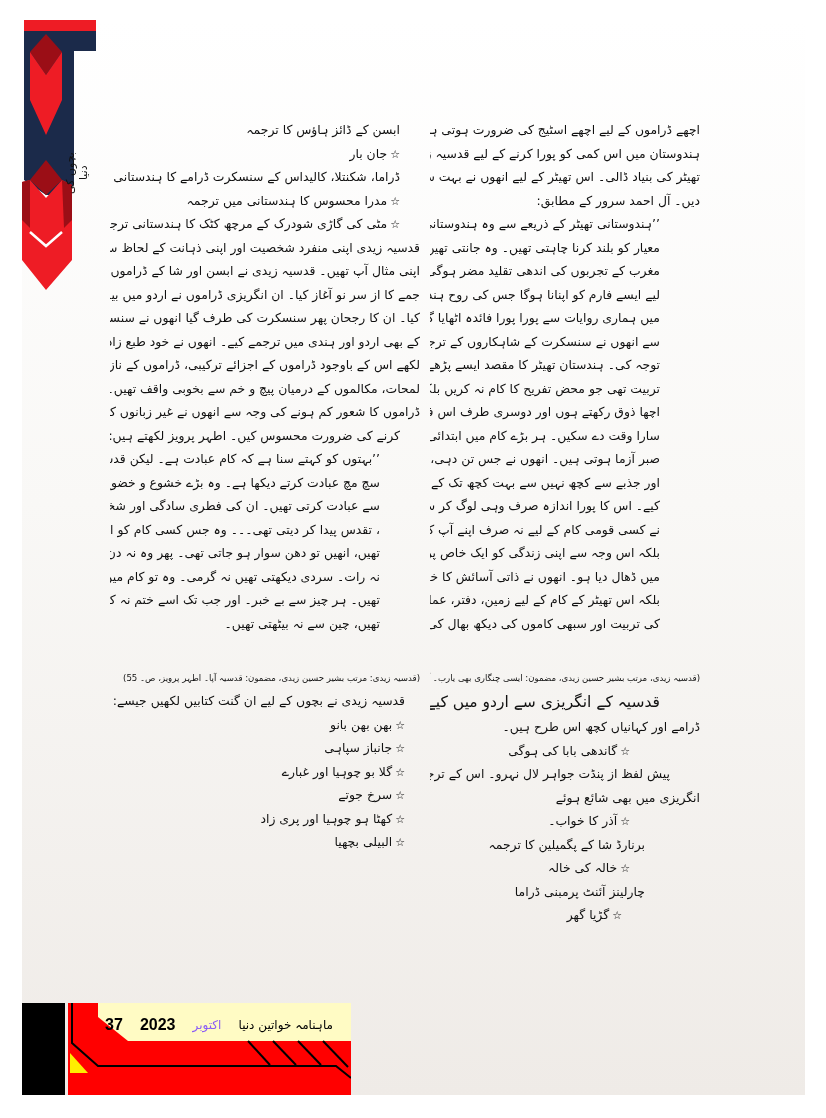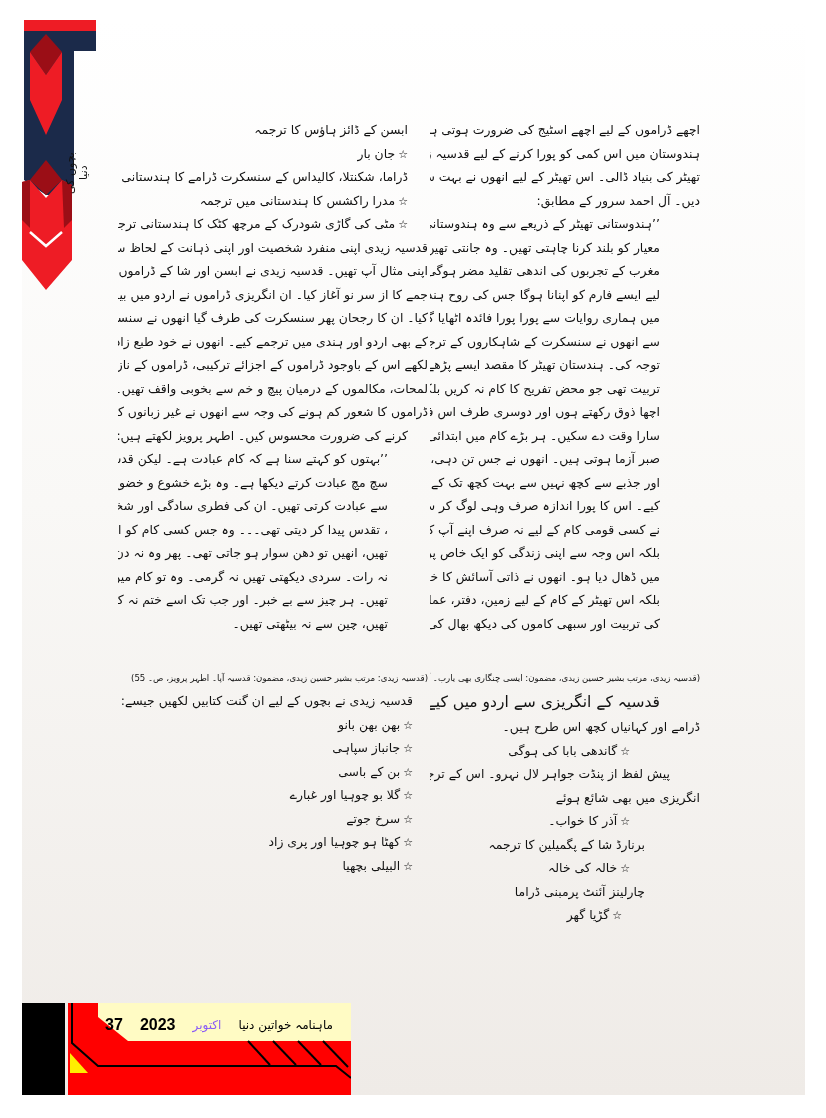--- a/index.html
+++ b/index.html
@@ -18,21 +18,21 @@
     position: absolute; left: 64px; top: 148px; width: 40px; height: 50px;
     writing-mode: vertical-rl; transform: rotate(180deg);
     font-size: 11px; color: #111; direction: rtl; text-align: center;
   }
   .col {
     position: absolute; direction: rtl; text-align: right;
     font-family: "DejaVu Sans", sans-serif; color: #111;
     font-size: 12.4px;
   }
   .col-right { left: 430px; width: 270px; top: 118px; }
-  .col-left { left: 118px; width: 310px; top: 118px; }
+  .col-left { left: 110px; width: 310px; top: 118px; }
   .line { height: 23.5px; line-height: 23.5px; white-space: nowrap; overflow: hidden; }
   .line.indent { padding-right: 40px; }
   .line.quote { padding-right: 40px; padding-left: 10px; }
   .line.big { font-size: 15.5px; height: 26px; line-height: 26px; }
   .line.cite { font-size: 8.6px; height: 22px; line-height: 22px; margin-top: 32px; }
   .line.list { padding-right: 70px; }
   .line.list-sub { padding-right: 30px; }
   .star { font-size: 11px; margin-left: 3px; }
   
   .footer-black { position: absolute; left: 22px; top: 1003px; width: 43px; height: 92px; background: #000; }
@@ -103,21 +103,21 @@
     <div class="line list-sub" style="padding-right:55px">چارلینز آئنٹ پرمبنی ڈراما</div>
     <div class="line list" style="padding-right:78px"><span class="star">☆</span><span>گڑیا گھر</span></div>
   </div>
 </div>
 
 <div class="col col-left">
   <div>
     <div class="line" style="padding-right:20px">ابسن کے ڈائز ہاؤس کا ترجمہ</div>
     <div class="line" style="padding-right:20px"><span class="star">☆</span><span>جان بار</span></div>
     <div class="line" style="padding-right:20px">ڈراما، شکنتلا، کالیداس کے سنسکرت ڈرامے کا ہندستانی میں ترجمہ</div>
-    <div class="line" style="padding-right:20px"><span class="star">☆</span><span>مدرا راکشس کا ہندستانی میں ترجمہ</span></div>
+    <div class="line" style="padding-right:20px"><span class="star">☆</span><span>مدرا محسوس کا ہندستانی میں ترجمہ</span></div>
     <div class="line" style="padding-right:20px"><span class="star">☆</span><span>مٹی کی گاڑی شودرک کے مرچھ کٹک کا ہندستانی ترجمہ</span></div>
   </div>
   <div>
     <div class="line">قدسیہ زیدی اپنی منفرد شخصیت اور اپنی ذہانت کے لحاظ سے بھی</div>
     <div class="line">اپنی مثال آپ تھیں۔ قدسیہ زیدی نے ابسن اور شا کے ڈراموں کے تر</div>
     <div class="line">جمے کا از سر نو آغاز کیا۔ ان انگریزی ڈراموں نے اردو میں بیش بہا اضافہ</div>
     <div class="line">کیا۔ ان کا رجحان پھر سنسکرت کی طرف گیا انھوں نے سنسکرت کے ڈراموں</div>
     <div class="line">کے بھی اردو اور ہندی میں ترجمے کیے۔ انھوں نے خود طبع زاد ڈرامے نہیں</div>
     <div class="line">لکھے اس کے باوجود ڈراموں کے اجزائے ترکیبی، ڈراموں کے نازک</div>
     <div class="line">لمحات، مکالموں کے درمیان پیچ و خم سے بخوبی واقف تھیں۔ اردو میں</div>
@@ -132,21 +132,20 @@
     <div class="line quote">تھیں، انھیں تو دھن سوار ہو جاتی تھی۔ پھر وہ نہ دن دیکھتی تھیں</div>
     <div class="line quote">نہ رات۔ سردی دیکھتی تھیں نہ گرمی۔ وہ تو کام میں لگ جاتی</div>
     <div class="line quote">تھیں۔ ہر چیز سے بے خبر۔ اور جب تک اسے ختم نہ کر لیتی</div>
     <div class="line quote">تھیں، چین سے نہ بیٹھتی تھیں۔</div>
   </div>
   <div class="line cite">(قدسیہ زیدی: مرتب بشیر حسین زیدی، مضمون: قدسیہ آپا۔ اطہر پرویز، ص۔ 55)</div>
   <div class="line" style="padding-right:15px">قدسیہ زیدی نے بچوں کے لیے ان گنت کتابیں لکھیں جیسے:</div>
   <div>
     <div class="line list" style="padding-right:15px"><span class="star">☆</span><span>بھن بھن بانو</span></div>
     <div class="line list" style="padding-right:15px"><span class="star">☆</span><span>جانباز سپاہی</span></div>
-    <div class="line list" style="padding-right:15px"><span class="star">☆</span><span>بن کے باسی</span></div>
     <div class="line list" style="padding-right:15px"><span class="star">☆</span><span>گلا بو چوہیا اور غبارے</span></div>
     <div class="line list" style="padding-right:15px"><span class="star">☆</span><span>سرخ جوتے</span></div>
     <div class="line list" style="padding-right:15px"><span class="star">☆</span><span>کھٹا ہو چوہیا اور پری زاد</span></div>
     <div class="line list" style="padding-right:15px"><span class="star">☆</span><span>البیلی بچھیا</span></div>
   </div>
 </div>
 
 <div class="footer-black"></div>
 <svg class="footer-red-wrap" viewBox="0 0 283 92">
   <rect x="0" y="0" width="283" height="92" fill="#ff0000"></rect>

